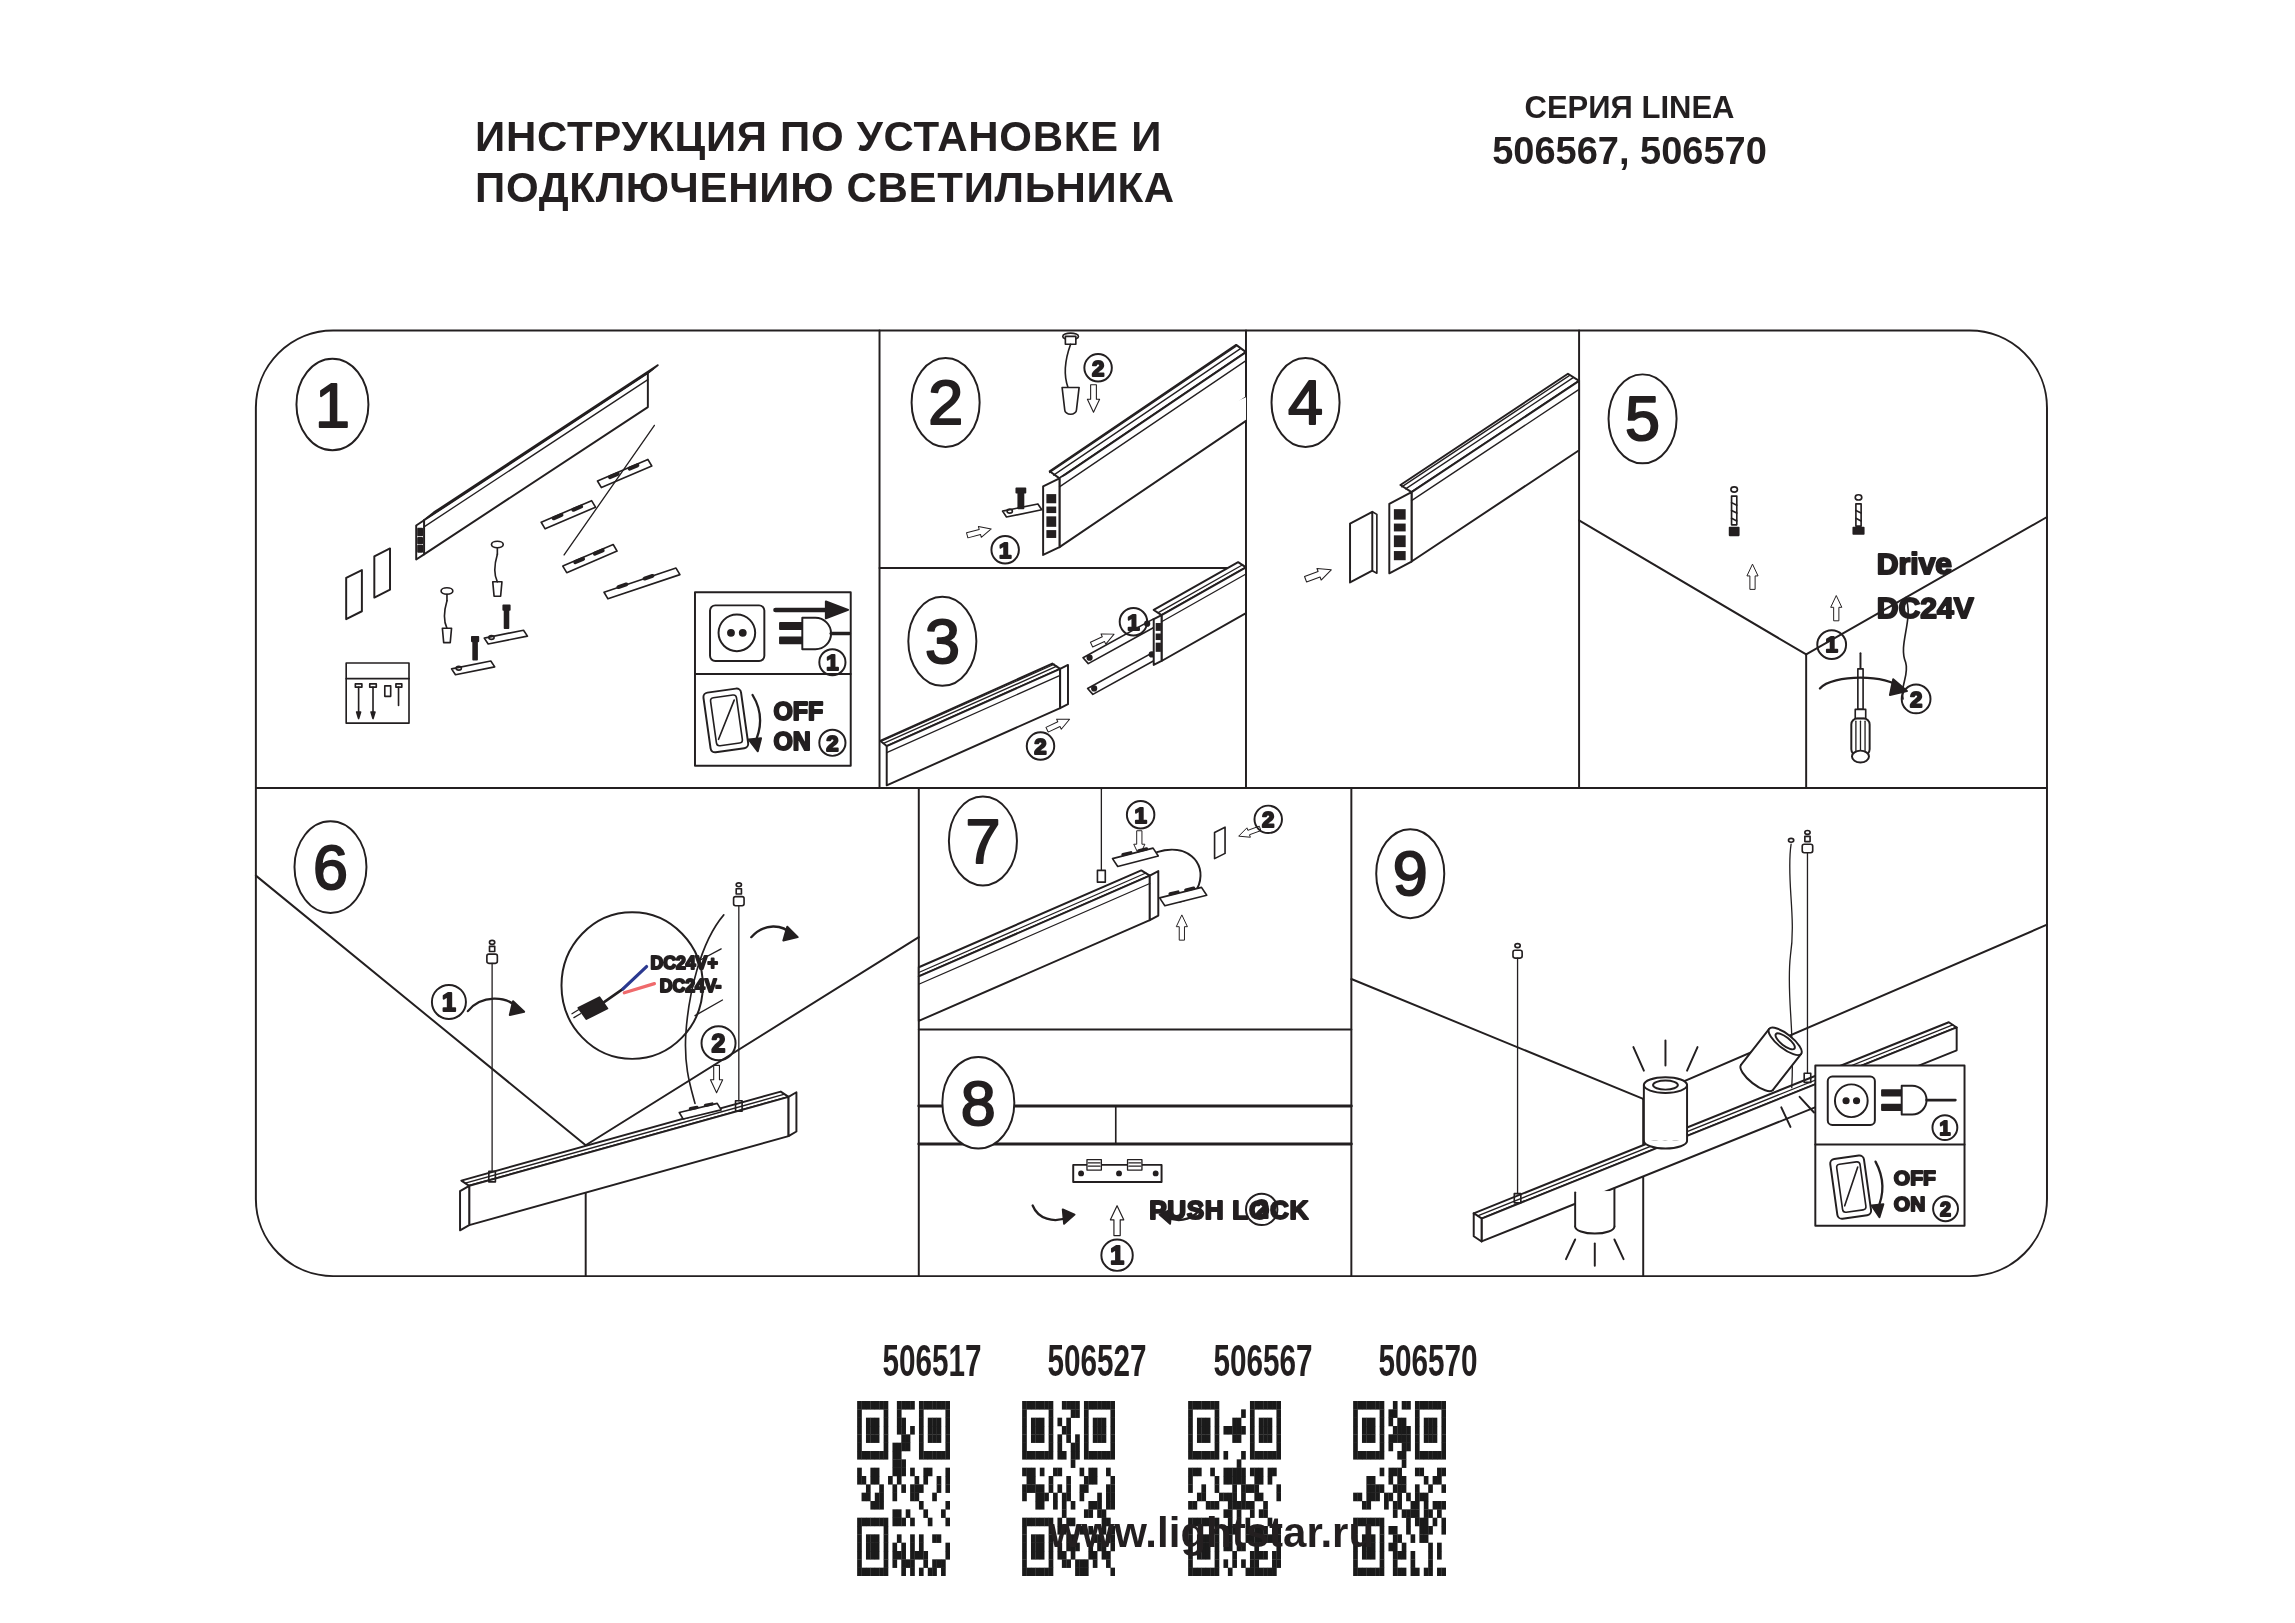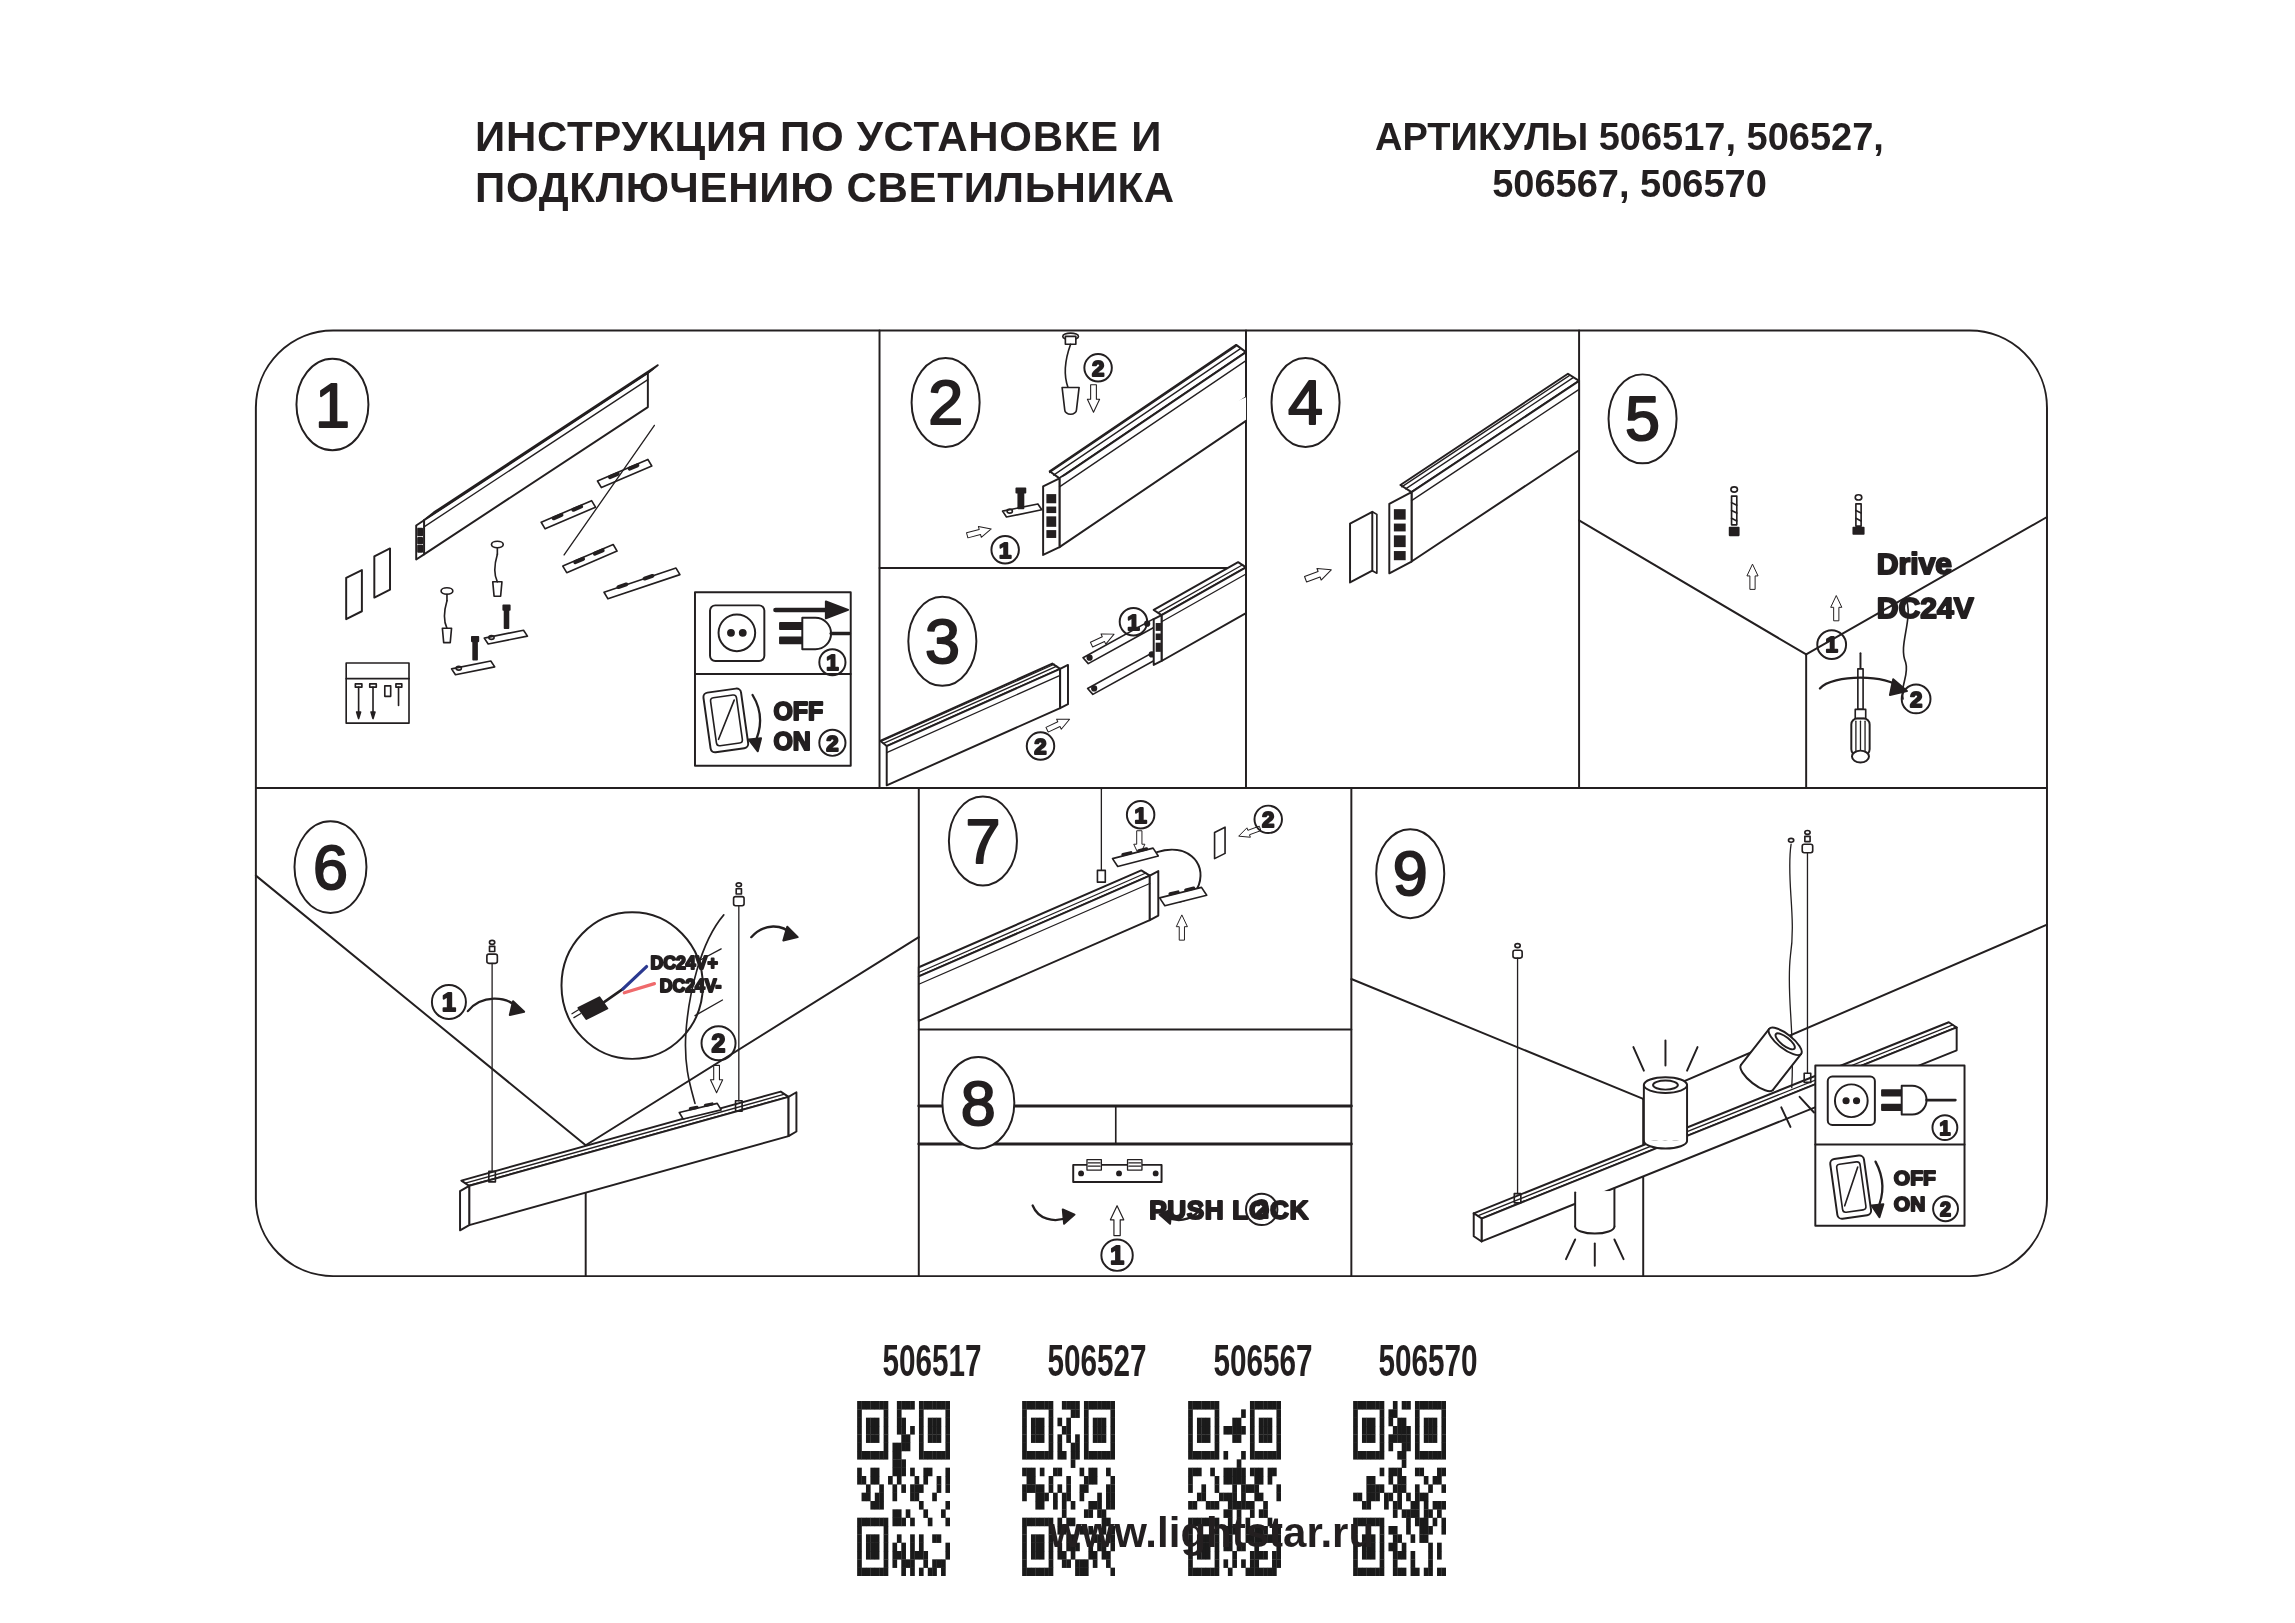--- a/index.html
+++ b/index.html
@@ -36,21 +36,21 @@
 
 <div class="page">
 
 
   <div class="abs title">
     <div>ИНСТРУКЦИЯ ПО УСТАНОВКЕ И</div>
     <div>ПОДКЛЮЧЕНИЮ СВЕТИЛЬНИКА</div>
   </div>
 
   <div class="abs series-wrap">
-    <div class="series-line2">АРТИКУЛЫ 506517, 506527,</div>
+    <div class="series-line1">СЕРИЯ LINEA</div>
     <div class="series-line3">506567, 506570</div>
   </div>
 
   <svg class="abs" style="left:0;top:0" width="2295" height="1623" viewBox="0 0 3507 2480" fill="none" stroke="#231f20" stroke-width="3" stroke-linecap="round" stroke-linejoin="round">
 
     <defs>
       <g id="oarr">
           <path d="M0,-8 L40,-8 L40,-17 L76,0 L40,17 L40,8 L0,8 Z" fill="#fff"></path>
         </g>
     </defs>

